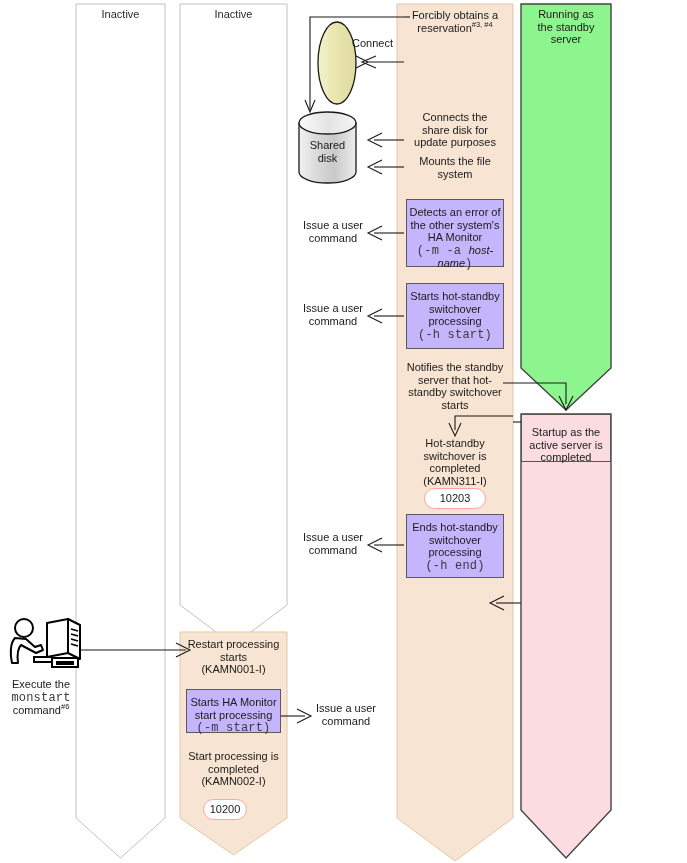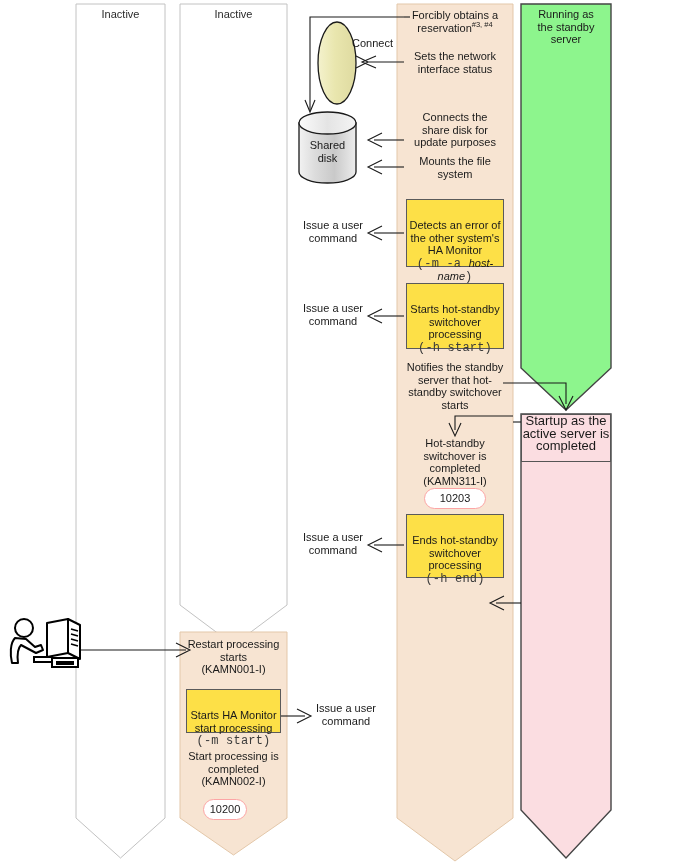--- a/index.html
+++ b/index.html
@@ -25,39 +25,39 @@
 
   
   .txt{position:absolute;text-align:center;line-height:12.5px;font-size:11px;color:#1a1a1a;}
   .mono{font-family:"Liberation Mono", monospace;font-size:12px;letter-spacing:.2px;color:#3a3a3a;}
   .ital{font-style:italic;}
   sup{font-size:7.5px;vertical-align:super;line-height:0;}
 
   
   .pbox{
     position:absolute;box-sizing:border-box;
-    background:#fde047;
+    background:#c4b5fd;
     border:1.6px solid #5a5a5a;
     text-align:center;
     line-height:12.5px;
     font-size:11px;
-    padding-top:19px;
+    padding-top:6px;
   }
 
   
   .pill{
     position:absolute;box-sizing:border-box;
     background:#ffffff;border:1px solid #fca5a5;border-radius:11px;
     text-align:center;font-size:11px;line-height:19px;height:21px;
   }
 
   
   .ebox{
     position:absolute;box-sizing:border-box;
-    text-align:center;line-height:12.5px;font-size:13px;padding-top:0;
+    text-align:center;line-height:12.5px;font-size:11px;padding-top:11px;
   }
   .ebox.pinkbox{background:#fbdde1;border:1px solid #555;}
 
   
   .cap{position:absolute;text-align:center;font-size:11px;line-height:12.5px;}
 </style>
 </head>
 <body>
 
 <div class="stage">
@@ -158,24 +158,20 @@
     <span>Running as</span><br>
     <span>the standby</span><br>
     <span>server</span>
   </div>
 
   <div class="txt" style="left:399px;top:9px;width:112px;">
     <span>Forcibly obtains a</span><br>
     <span>reservation</span><sup>#3, #4</sup>
   </div>
 
-  <div class="txt" style="left:399px;top:50px;width:112px;">
-    <span>Sets the network</span><br>
-    <span>interface status</span>
-  </div>
 
   <div class="txt" style="left:399px;top:111px;width:112px;">
     <span>Connects the</span><br>
     <span>share disk for</span><br>
     <span>update purposes</span>
   </div>
 
   <div class="txt" style="left:399px;top:155px;width:112px;">
     <span>Mounts the file</span><br>
     <span>system</span>
@@ -266,20 +262,25 @@
     <path d="M26,40 L44,40 L44,45 L26,45 Z" fill="#ffffff" stroke="#000" stroke-width="2"></path>
 
     <path d="M39,6 L60,2 L60,36 L39,40 Z" fill="#ffffff" stroke="#000" stroke-width="2" stroke-linejoin="round"></path>
     <path d="M60,2 L72,8 L72,42 L60,36 Z" fill="#ffffff" stroke="#000" stroke-width="2" stroke-linejoin="round"></path>
     <path d="M63,12 L70,14 M63,17 L70,19 M63,22 L70,24 M63,27 L70,29" stroke="#000" stroke-width="1.6" fill="none"></path>
 
     <path d="M44,41 L70,41 L70,50 L44,50 Z" fill="#ffffff" stroke="#000" stroke-width="2"></path>
     <path d="M48,44 L66,44 L66,48 L48,48 Z" fill="#000"></path>
   </svg>
 
+  <div class="txt" style="left:0px;top:678px;width:82px;">
+    <span>Execute the</span><br>
+    <span class="mono">monstart</span><br>
+    <span>command</span><sup>#6</sup>
+  </div>
 
   <div class="txt" style="left:183px;top:638px;width:101px;">
     <span>Restart processing</span><br>
     <span>starts</span><br>
     <span>(KAMN001-I)</span>
   </div>
 
   <div class="pbox" style="left:186px;top:689px;width:95px;height:44px;">
     <span>Starts HA Monitor</span><br>
     <span>start processing</span><br>

